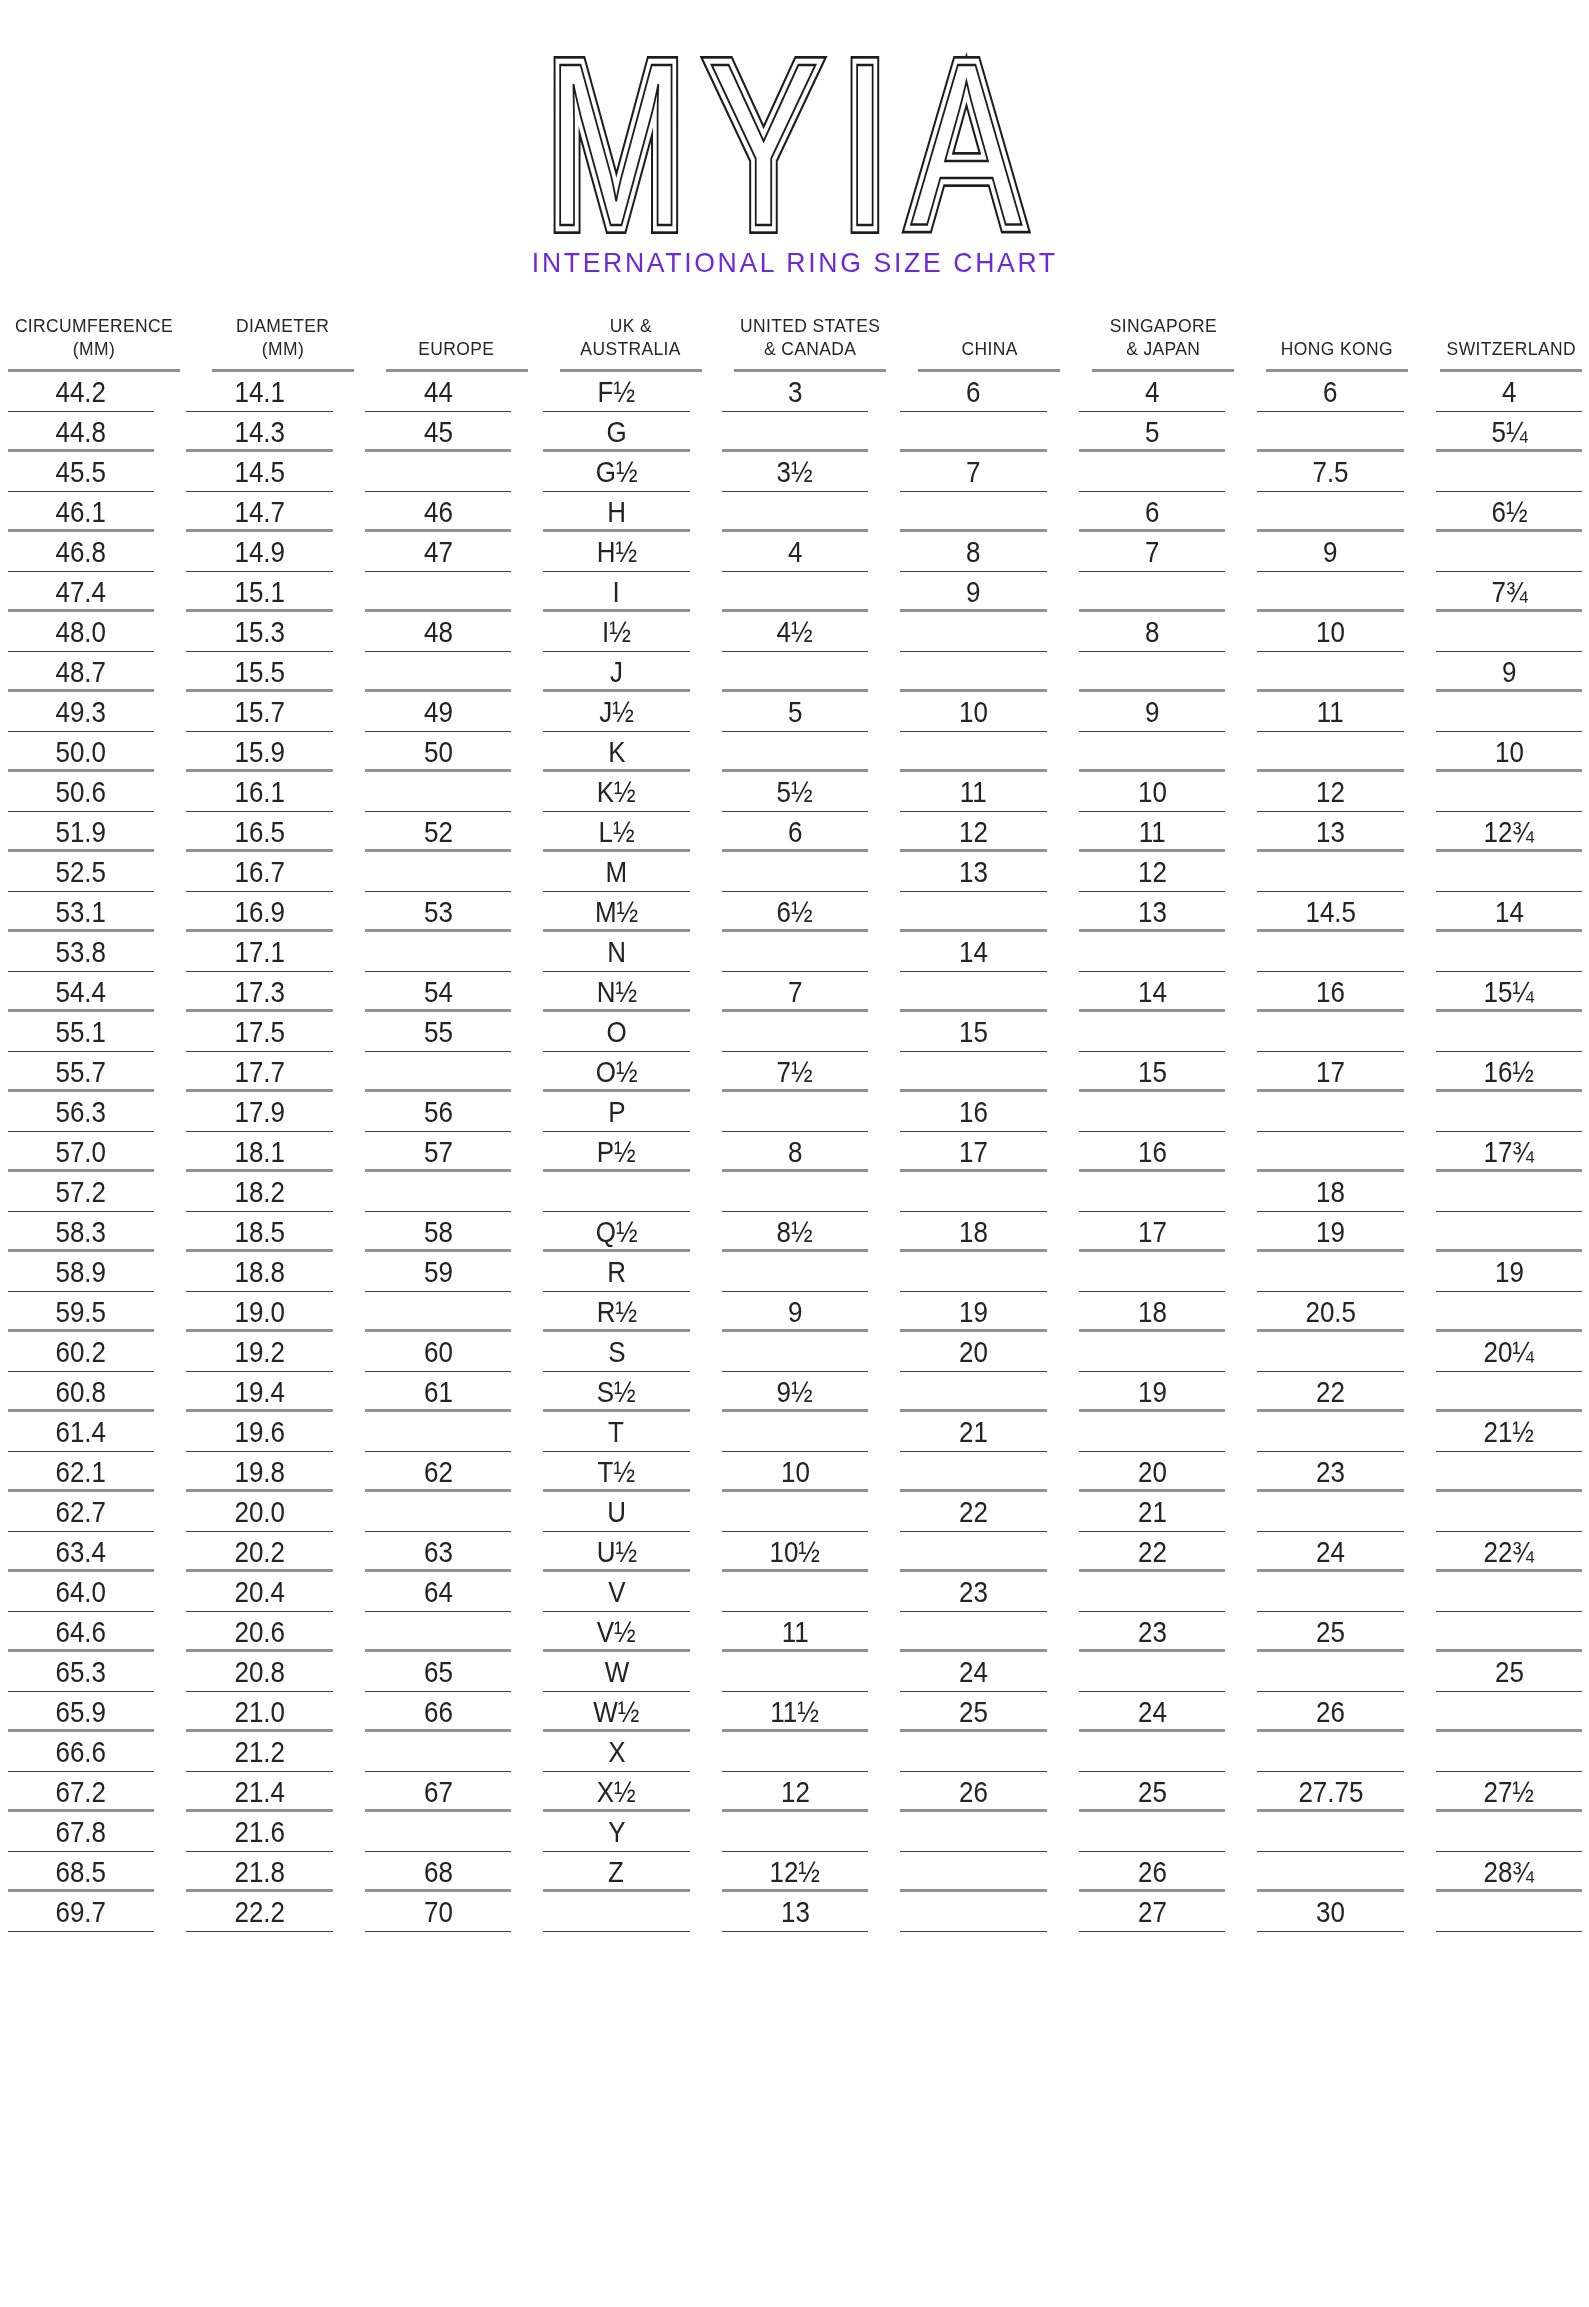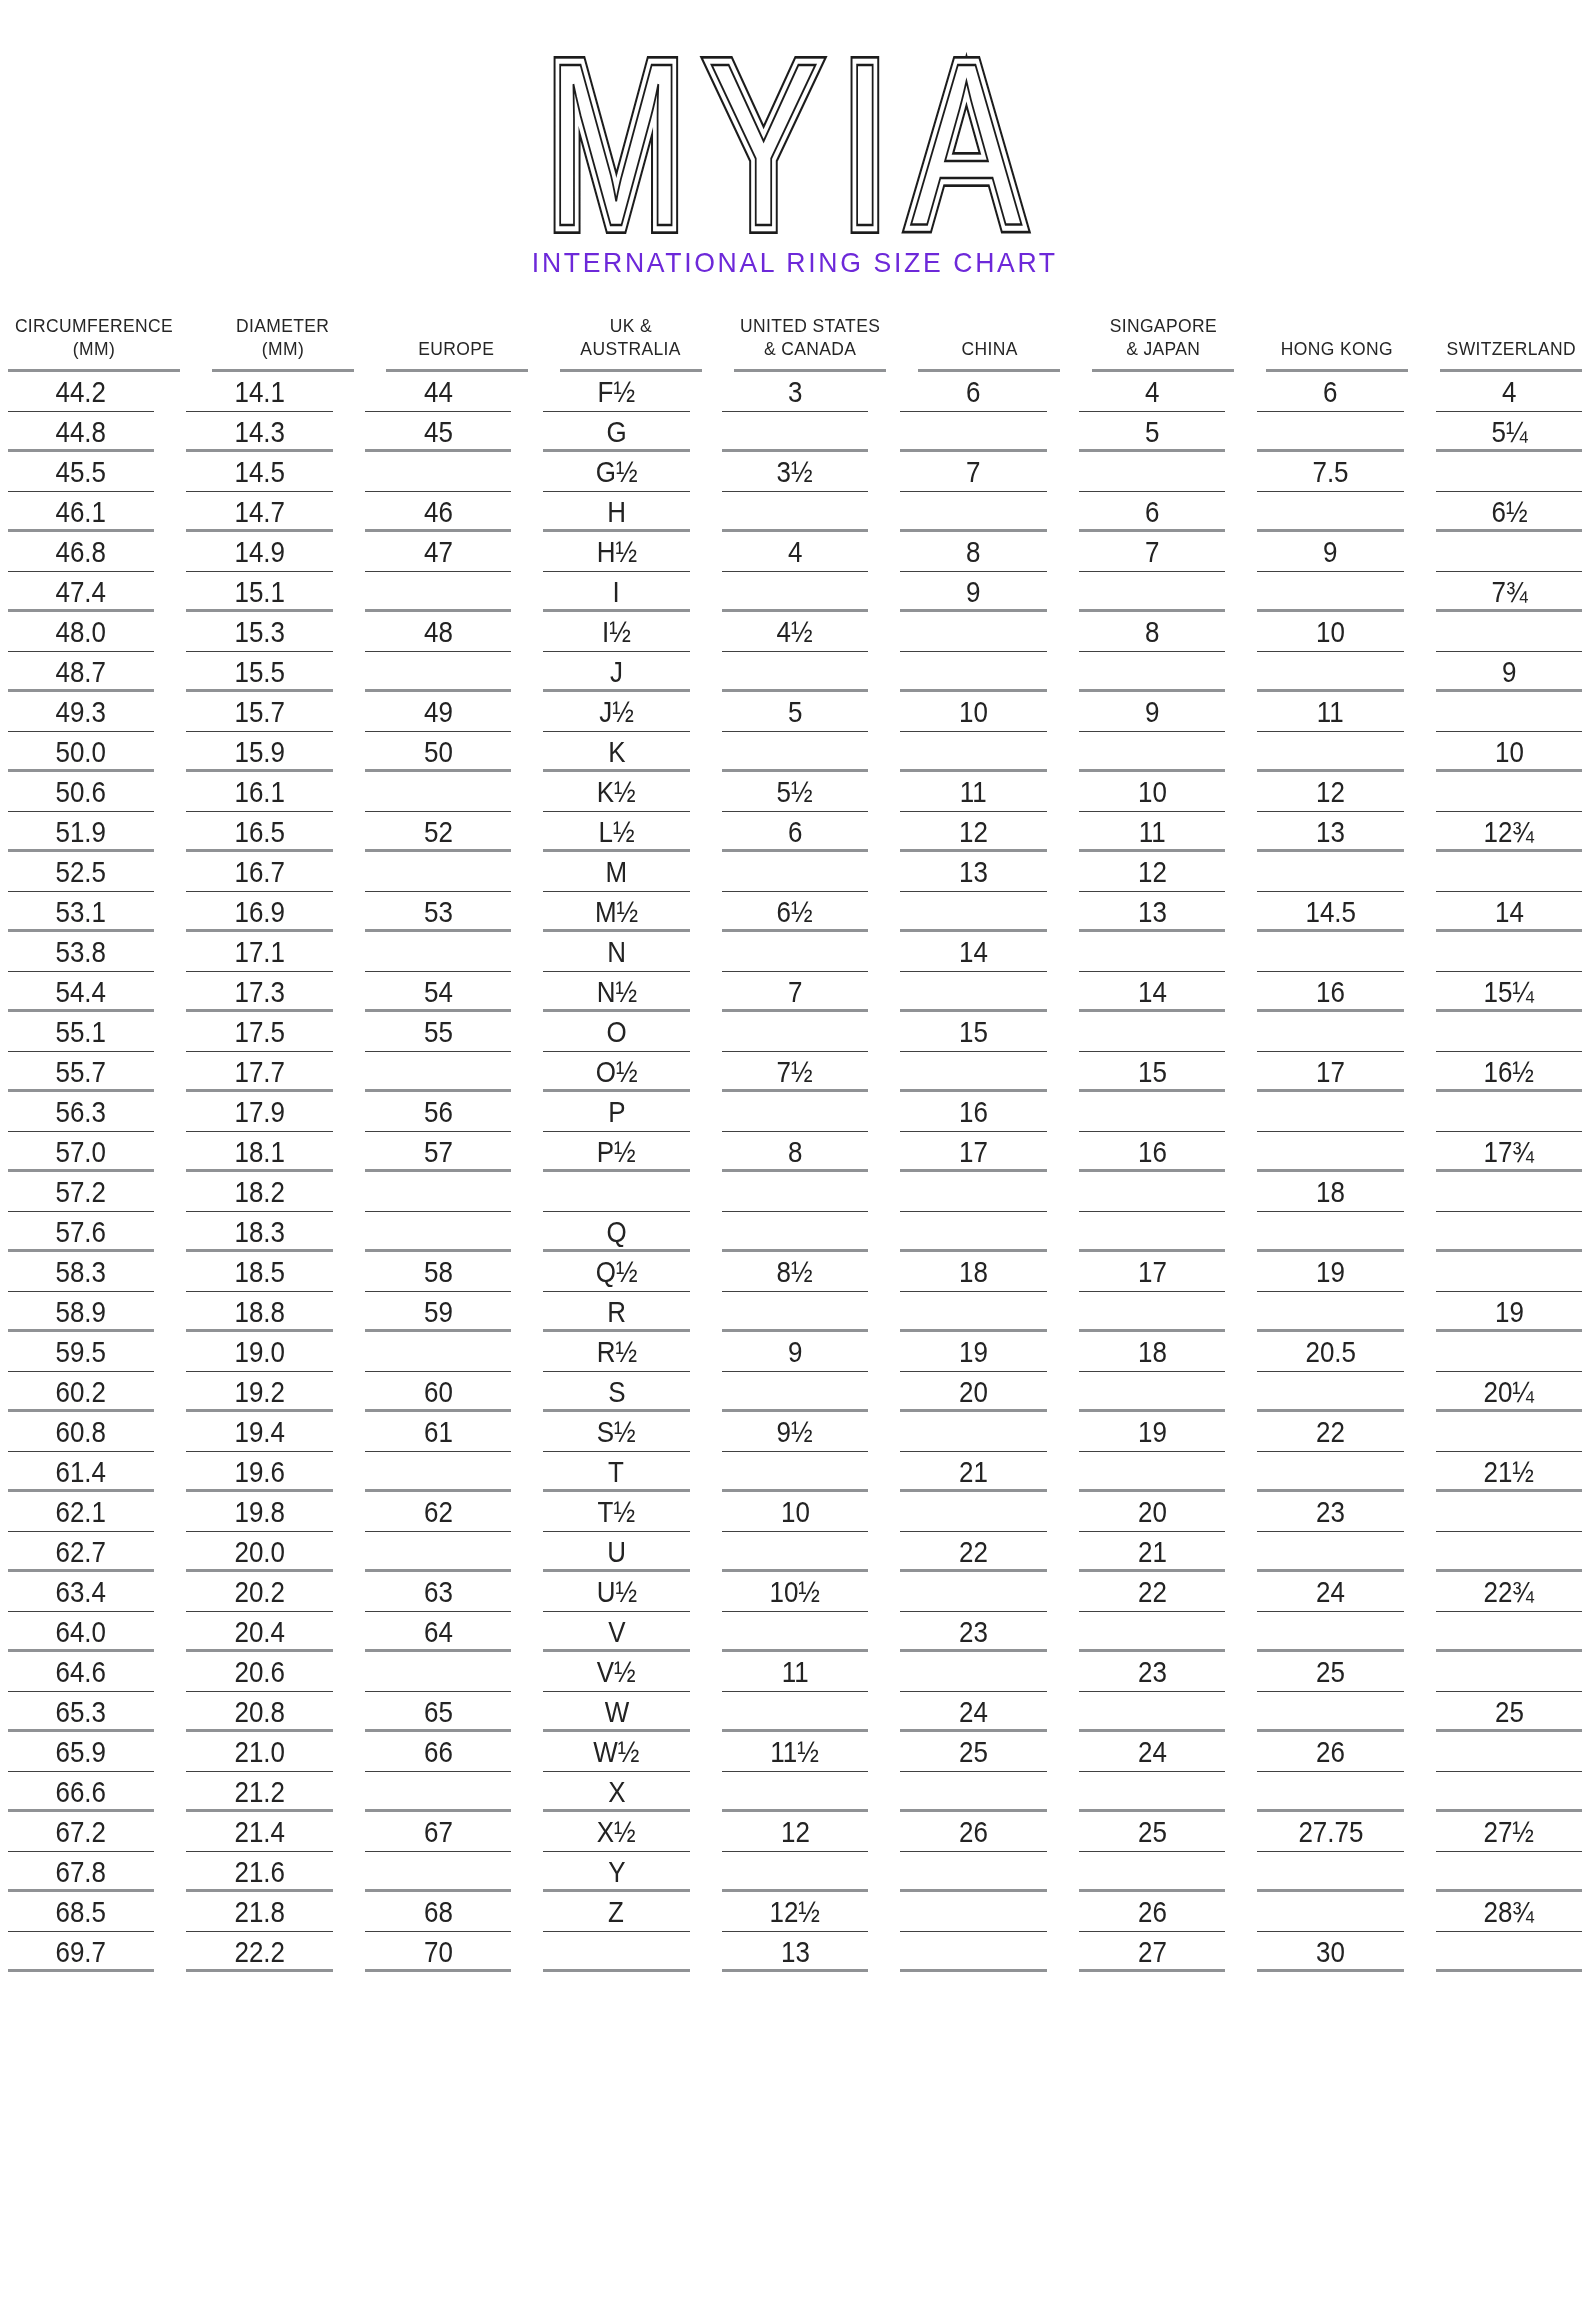--- a/index.html
+++ b/index.html
@@ -361,31 +361,20 @@
           <div class="cell"><span class="val">18.2</span></div>
           <div class="cell"></div>
           <div class="cell"></div>
           <div class="cell"></div>
           <div class="cell"></div>
           <div class="cell"></div>
           <div class="cell"><span class="val">18</span></div>
           <div class="cell"></div>
         </div>
         <div class="t-row">
-          <div class="cell"><span class="val">57.6</span></div>
-          <div class="cell"><span class="val">18.3</span></div>
-          <div class="cell"></div>
-          <div class="cell"><span class="val">Q</span></div>
-          <div class="cell"></div>
-          <div class="cell"></div>
-          <div class="cell"></div>
-          <div class="cell"></div>
-          <div class="cell"></div>
-        </div>
-        <div class="t-row">
           <div class="cell"><span class="val">58.3</span></div>
           <div class="cell"><span class="val">18.5</span></div>
           <div class="cell"><span class="val">58</span></div>
           <div class="cell"><span class="val">Q½</span></div>
           <div class="cell"><span class="val">8½</span></div>
           <div class="cell"><span class="val">18</span></div>
           <div class="cell"><span class="val">17</span></div>
           <div class="cell"><span class="val">19</span></div>
           <div class="cell"></div>
         </div>

